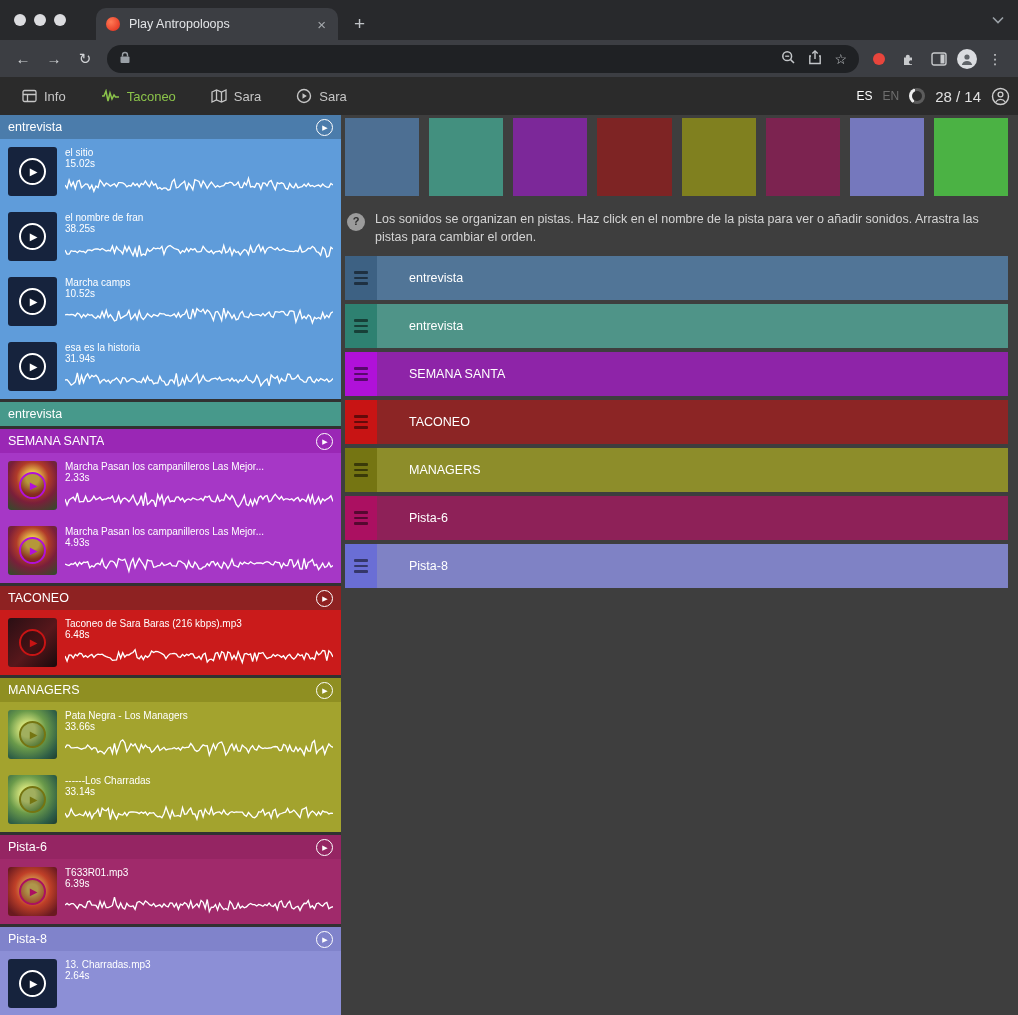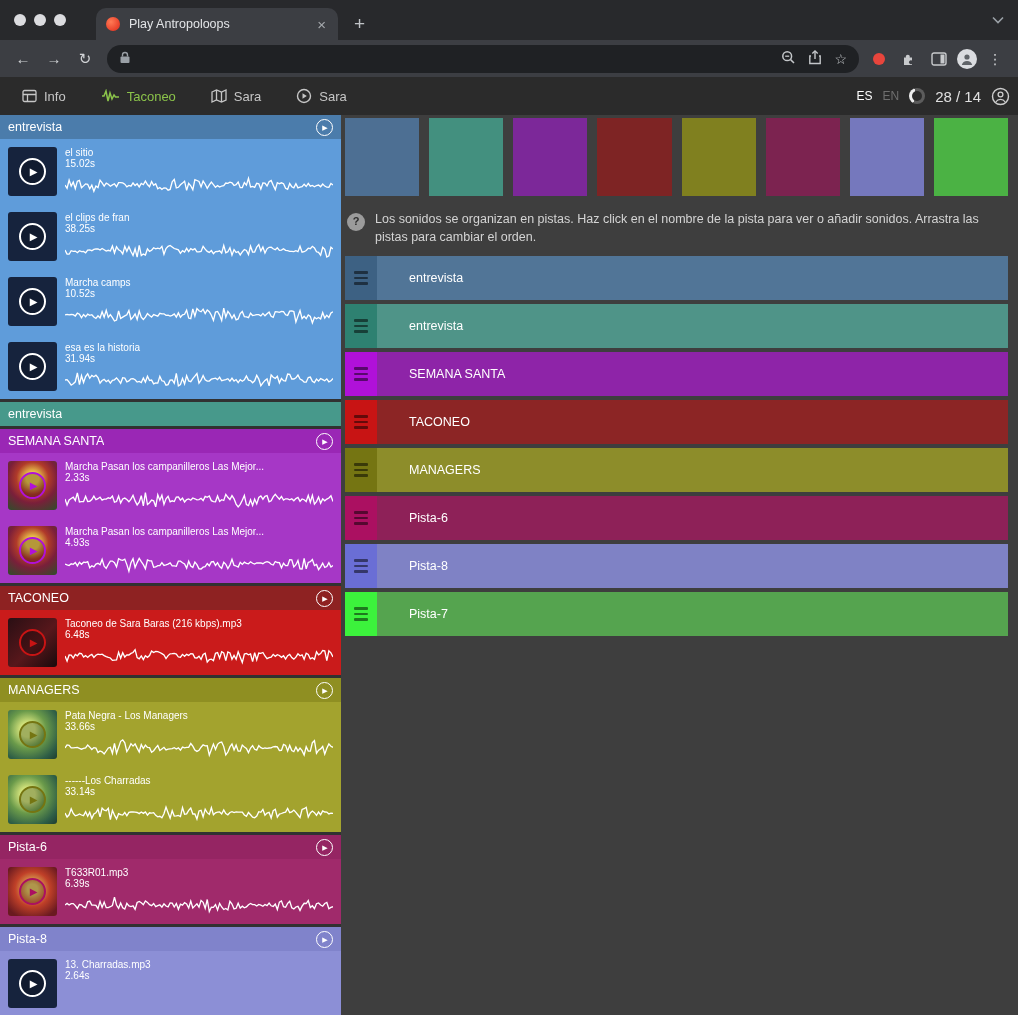--- a/index.html
+++ b/index.html
@@ -260,21 +260,21 @@
               </div>
             </div>
             <div class="clip">
               <div class="thumb thumb-navy">
                 <div class="thumb-ring">
                   <span class="tri2">▶</span>
                 </div>
               </div>
               <div class="clip-body">
                 <div class="clip-top">
-                  <span class="clip-title">el clips de fran</span>
+                  <span class="clip-title">el nombre de fran</span>
                   <span class="clip-duration">38.25s</span>
                 </div>
                 <div class="waveform">
                   <svg viewBox="0 0 260 22" preserveAspectRatio="none" class="wave-svg">
                     <path d="M0,11 L2,15.1 L4,15.2 L6,11.7 L8,12.3 L10,12.1 L12,13.7 L14,11.7 L16,12.7 L18,12.5 L20,13.9 L22,11.1 L24,10.9 L26,11.7 L28,10.4 L30,9.9 L32,10.0 L34,11.0 L36,9.5 L38,10.7 L40,12.0 L42,11.3 L44,12.0 L46,7.0 L48,14.0 L50,7.7 L52,10.8 L54,11.9 L56,14.9 L58,7.4 L60,12.3 L62,7.7 L64,12.5 L66,16.4 L68,9.8 L70,18.1 L72,6.3 L74,16.6 L76,15.1 L78,16.0 L80,9.8 L82,12.3 L84,11.2 L86,8.8 L88,9.9 L90,9.2 L92,9.8 L94,7.4 L96,15.3 L98,9.6 L100,7.4 L102,6.4 L104,7.9 L106,9.5 L108,10.2 L110,10.9 L112,14.3 L114,11.7 L116,13.1 L118,9.4 L120,12.6 L122,9.7 L124,10.9 L126,9.6 L128,12.9 L130,12.9 L132,12.5 L134,7.3 L136,10.1 L138,12.4 L140,13.4 L142,11.6 L144,14.7 L146,12.6 L148,12.5 L150,11.8 L152,14.1 L154,6.4 L156,13.7 L158,12.7 L160,8.7 L162,16.1 L164,10.6 L166,13.5 L168,12.6 L170,15.9 L172,12.8 L174,10.5 L176,11.4 L178,15.6 L180,7.2 L182,13.0 L184,13.1 L186,8.0 L188,5.6 L190,12.1 L192,8.0 L194,14.1 L196,9.8 L198,8.3 L200,8.2 L202,9.8 L204,10.8 L206,8.8 L208,11.3 L210,11.1 L212,9.7 L214,11.3 L216,11.7 L218,12.3 L220,12.3 L222,12.6 L224,11.7 L226,12.7 L228,7.3 L230,13.2 L232,12.7 L234,11.5 L236,9.2 L238,9.7 L240,7.3 L242,8.9 L244,12.8 L246,13.4 L248,16.3 L250,8.3 L252,10.3 L254,18.1 L256,16.9 L258,8.3 L260,10.1" fill="none" stroke="#fff" stroke-width="1.3"></path>
                   </svg>
                 </div>
               </div>
             </div>
             <div class="clip">
@@ -571,26 +571,16 @@
           <div class="trackrow">
             <div class="handle" style="background: rgb(106, 110, 213);">
               <div class="hbar"></div>
               <div class="hbar"></div>
               <div class="hbar"></div>
             </div>
             <div class="rowbar" style="background: rgb(127, 130, 197);">
               <span class="rowlabel">Pista-8</span>
             </div>
           </div>
-          <div class="trackrow">
-            <div class="handle" style="background: rgb(60, 242, 60);">
-              <div class="hbar"></div>
-              <div class="hbar"></div>
-              <div class="hbar"></div>
-            </div>
-            <div class="rowbar" style="background: rgb(85, 164, 79);">
-              <span class="rowlabel">Pista-7</span>
-            </div>
-          </div>
         </div>
     </main>
   </div>
 </div>
 
 </body></html>

